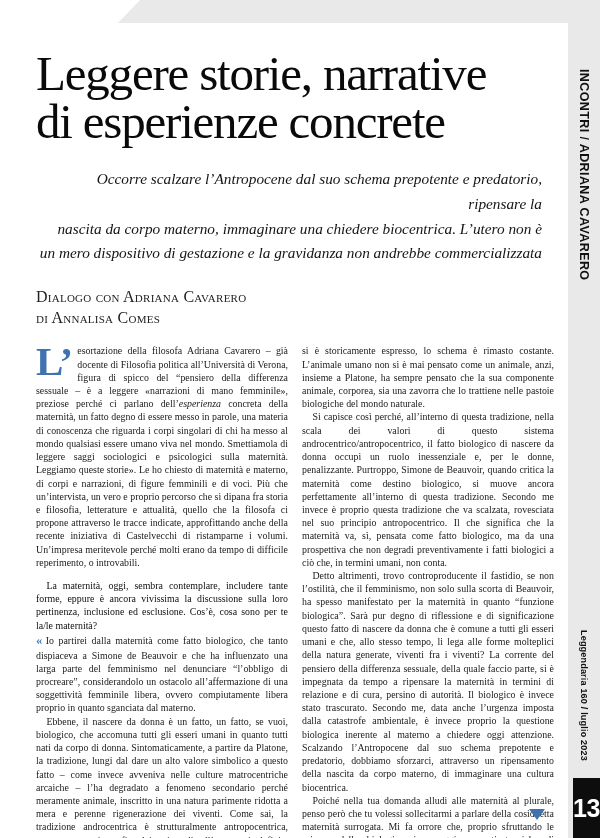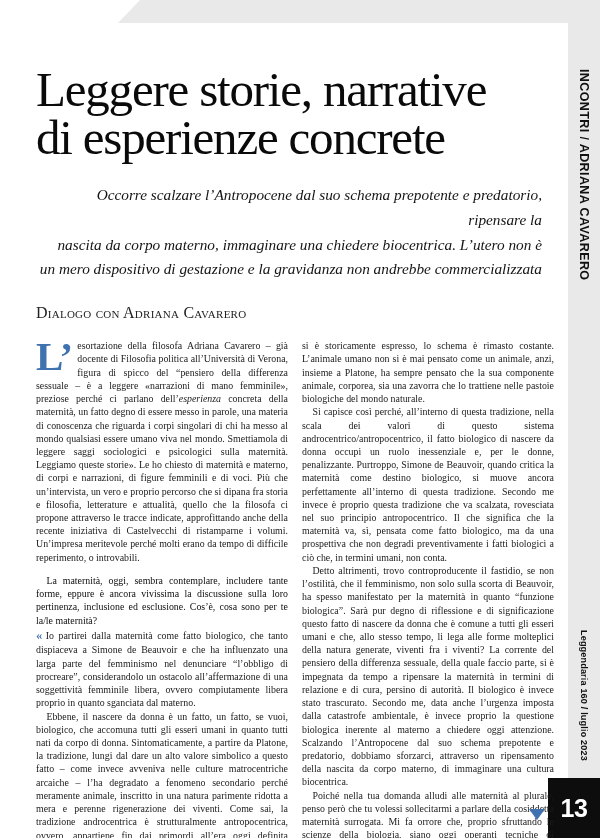--- a/index.html
+++ b/index.html
@@ -83,21 +83,21 @@
     letter-spacing: 0.2px;
     color: #111111;
     white-space: nowrap;
   }
 
   
   #folio {
     position: absolute;
     right: 0;
     bottom: 0;
-    width: 52px;
+    width: 27px;
     height: 60px;
     background: #0d0d0d;
     color: #ffffff;
     font-family: "Liberation Sans", sans-serif;
     font-weight: bold;
     font-size: 25px;
     line-height: 60px;
     text-align: center;
     letter-spacing: -0.5px;
   }
@@ -105,21 +105,21 @@
   
   #content {
     position: absolute;
     left: 36px;
     top: 0;
     width: 518px;
   }
 
   #headline {
     margin: 0;
-    padding-top: 66px;
+    padding-top: 50px;
     font-family: "Liberation Serif", serif;
     font-weight: normal;
     font-size: 49px;
     line-height: 0.97;
     letter-spacing: -1.2px;
     color: #0a0a0a;
   }
   #headline .hl-line { display: block; }
 
   #standfirst {
@@ -226,20 +226,21 @@
     </h1>
 
     <div id="standfirst">
       <span class="sf-line">Occorre scalzare l’Antropocene dal suo schema prepotente e predatorio, ripensare la</span>
       <span class="sf-line">nascita da corpo materno, immaginare una chiedere biocentrica. L’utero non è</span>
       <span class="sf-line">un mero dispositivo di gestazione e la gravidanza non andrebbe commercializzata</span>
     </div>
 
     <div id="byline">
       <span class="by-line">Dialogo con Adriana Cavarero</span>
+      <span class="by-line">di Annalisa Comes</span>
     </div>
 
     <div id="cols">
 
       <div class="col">
         <p class="noindent"><span class="dropcap">L’</span><span>esortazione della filosofa Adriana Cavarero – già docente di Filosofia politica all’Università di Verona, figura di spicco del “pensiero della differenza sessuale – è a leggere «narrazioni di mano femminile», preziose perché ci parlano dell’</span><em>esperienza</em><span> concreta della maternità, un fatto degno di essere messo in parole, una materia di conoscenza che riguarda i corpi singolari di chi ha messo al mondo qualsiasi essere umano viva nel mondo. Smettiamola di leggere saggi sociologici e psicologici sulla maternità. Leggiamo queste storie». Le ho chiesto di maternità e materno, di corpi e narrazioni, di figure femminili e di voci. Più che un’intervista, un vero e proprio percorso che si dipana fra storia e filosofia, letterature e attualità, quello che la filosofa ci propone attraverso le tracce indicate, approfittando anche della recente iniziativa di Castelvecchi di ristamparne i volumi. Un’impresa meritevole perché molti erano da tempo di difficile reperimento, o introvabili.</span></p>
 
         <p class="question">La maternità, oggi, sembra contemplare, includere tante forme, eppure è ancora vivissima la discussione sulla loro pertinenza, inclusione ed esclusione. Cos’è, cosa sono per te la/le maternità?</p>
 
         <p class="answer"><span class="guillemet">«</span><span> Io partirei dalla maternità come fatto biologico, che tanto dispiaceva a Simone de Beauvoir e che ha influenzato una larga parte del femminismo nel denunciare “l’obbligo di procreare”, considerandolo un ostacolo all’affermazione di una soggettività femminile libera, ovvero compiutamente libera proprio in quanto sganciata dal materno.</span></p>

